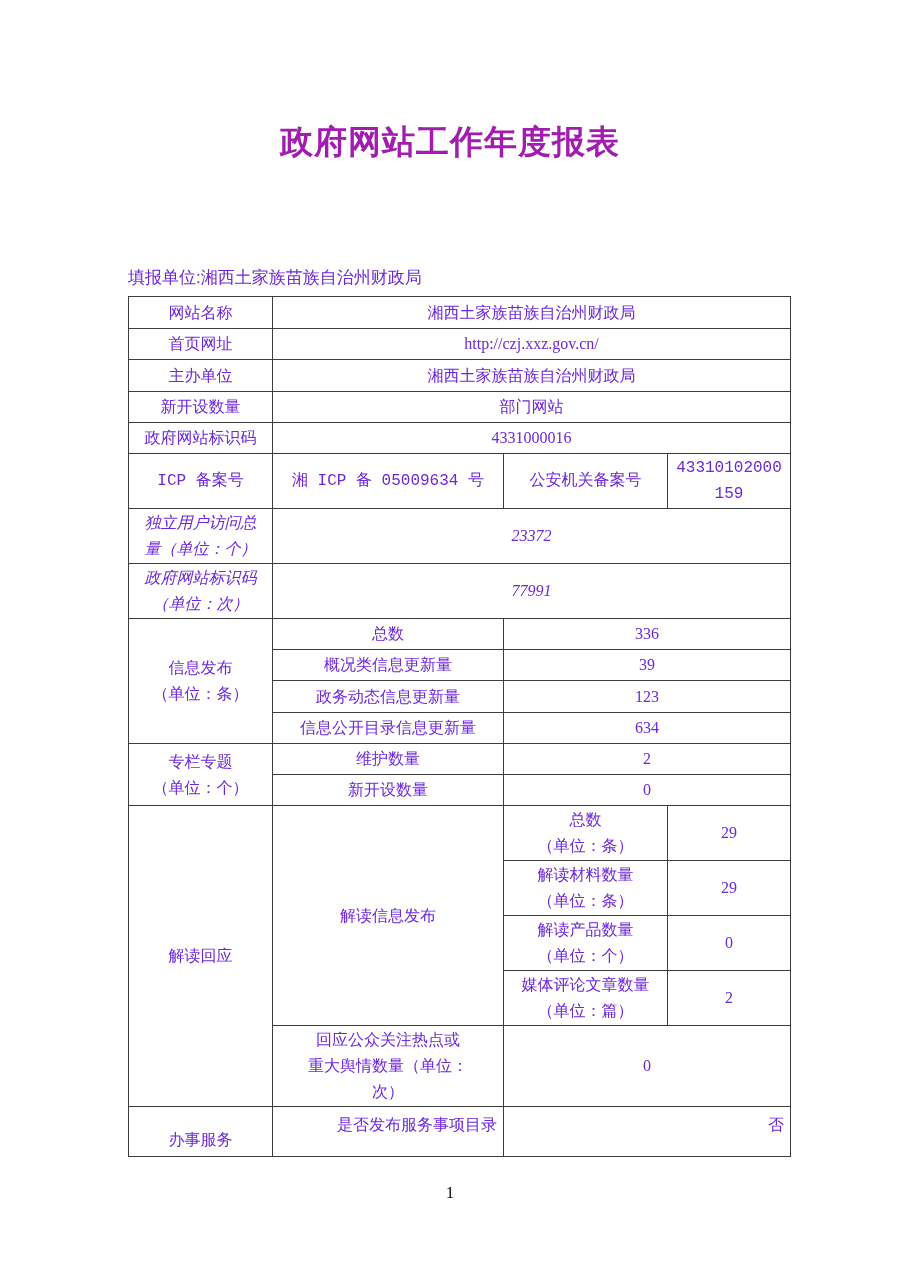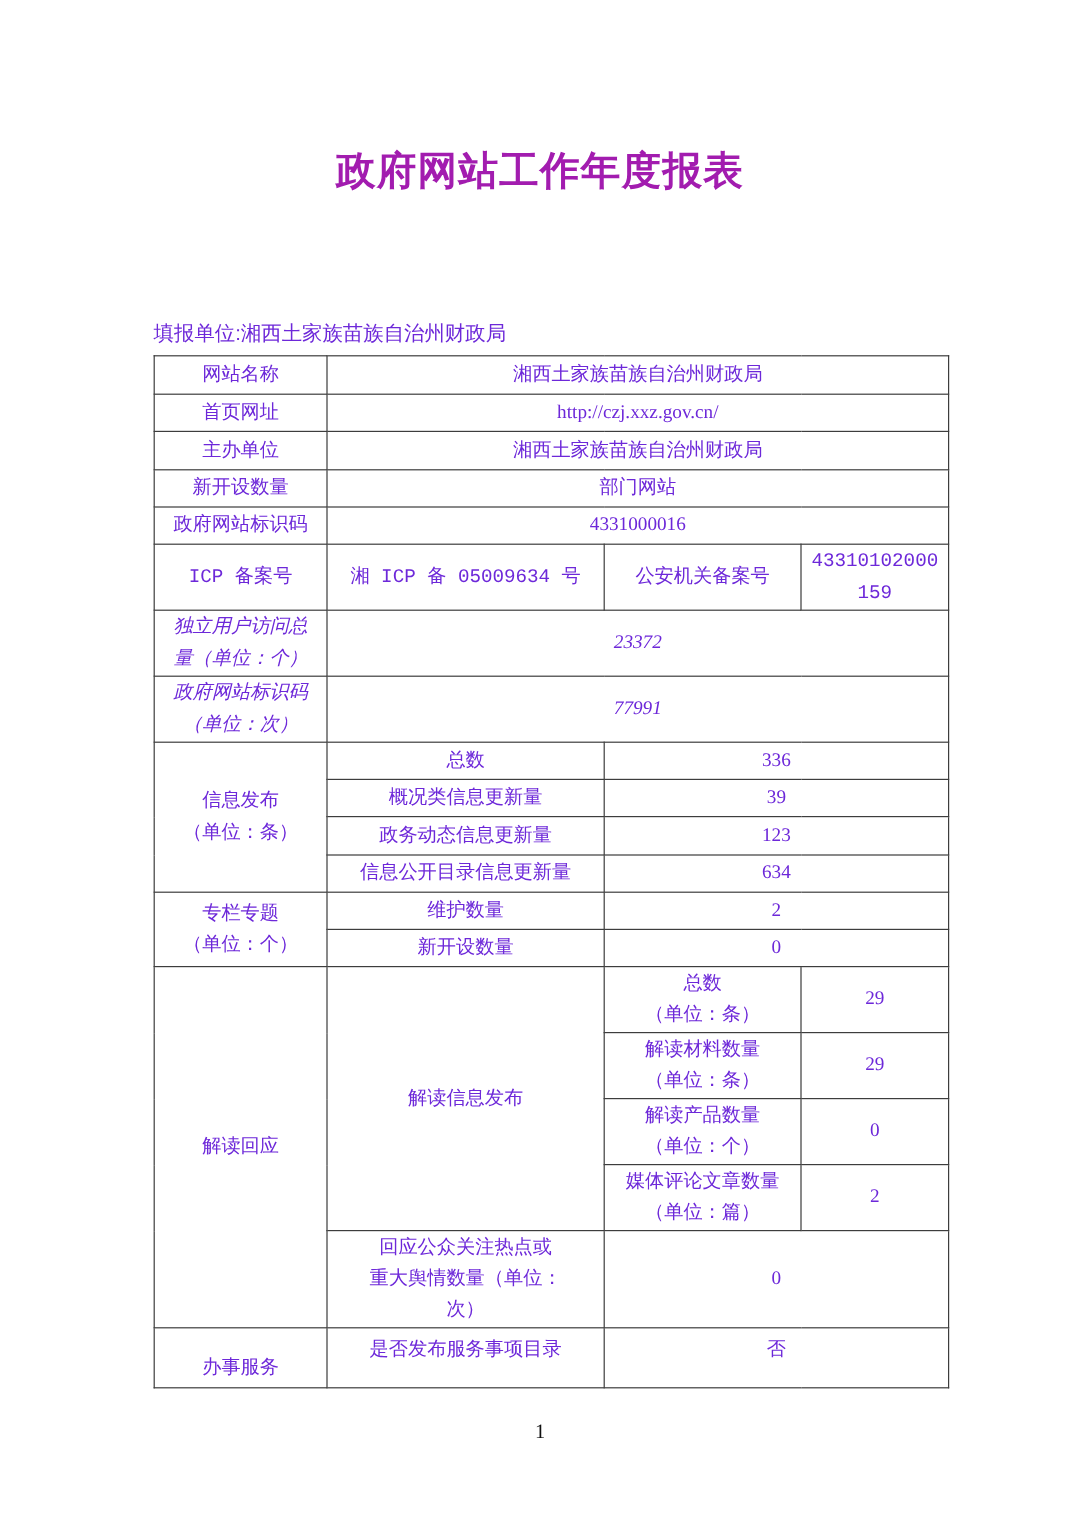--- a/index.html
+++ b/index.html
@@ -27,21 +27,21 @@
     border-collapse:collapse;table-layout:fixed;
   }
   col.c1{width:144px;} col.c2{width:231px;} col.c3{width:164px;} col.c4{width:123px;}
   td{
     border:1px solid #3d3d3d;text-align:center;vertical-align:middle;
     font-size:16px;line-height:26px;padding:1px 6px;overflow:hidden;
     color:#6d28d9;word-break:break-all;
   }
   tr.h31{height:31px;} tr.h32{height:32px;} tr.h53{height:53px;font-family:Liberation Mono, monospace;}
   tr.h55{height:55px;font-style:italic;} tr.h52{height:52px;} tr.h80{height:80px;} tr.h50{height:50px;}
-  td.va-top{vertical-align:top;padding-top:5px;}
+  td.va-top{vertical-align:top;padding-top:5px;text-align:right;}
   td.va-bottom{vertical-align:bottom;padding-bottom:3px;}
   .page-number{
     position:absolute;top:1183px;left:0;width:100%;
     text-align:center;font-size:17px;color:#111;
   }
 </style>
 </head>
 <body>
 
 <div class="page">

